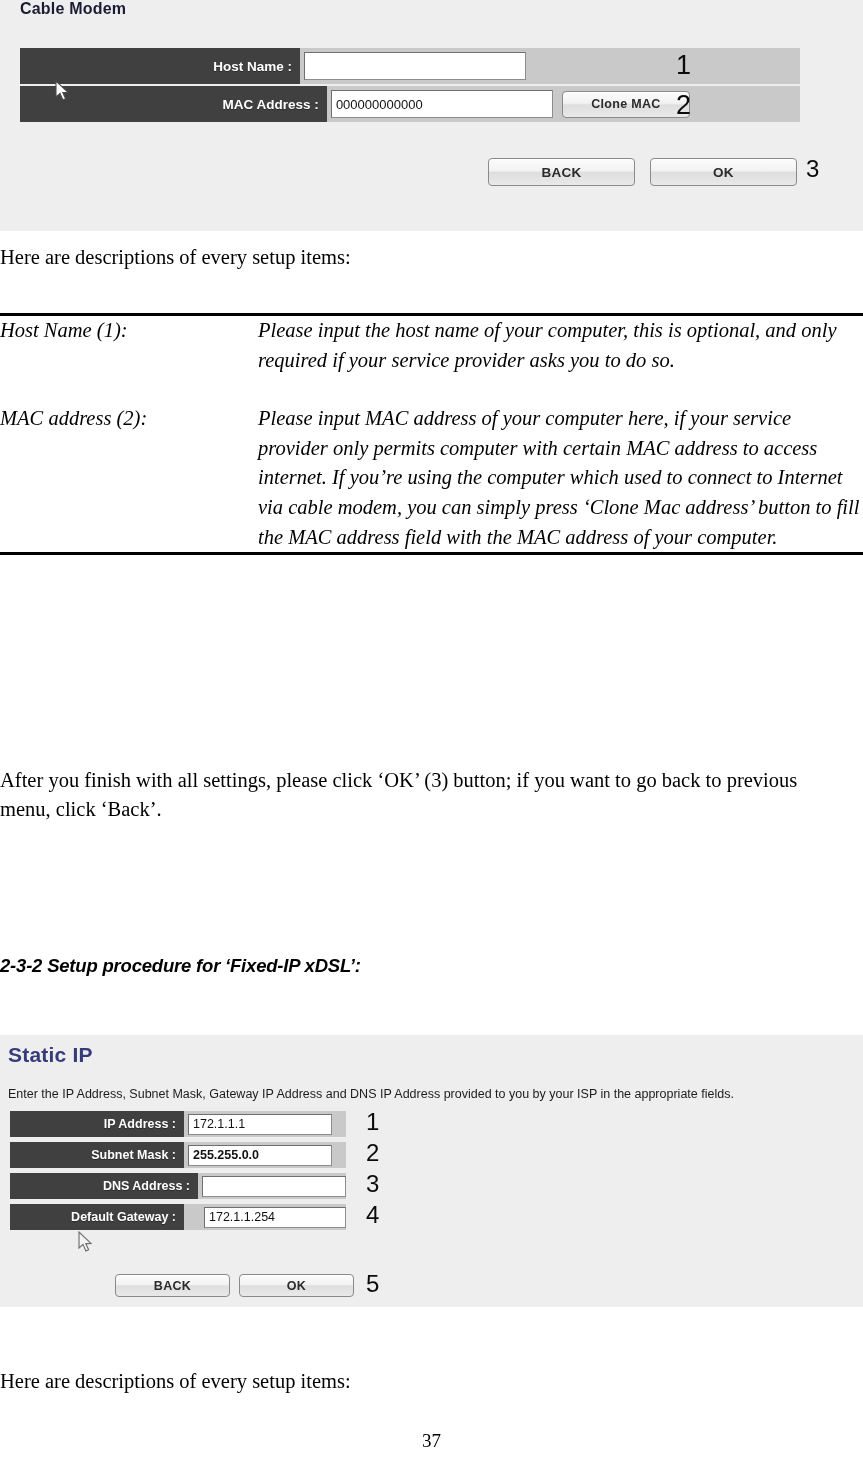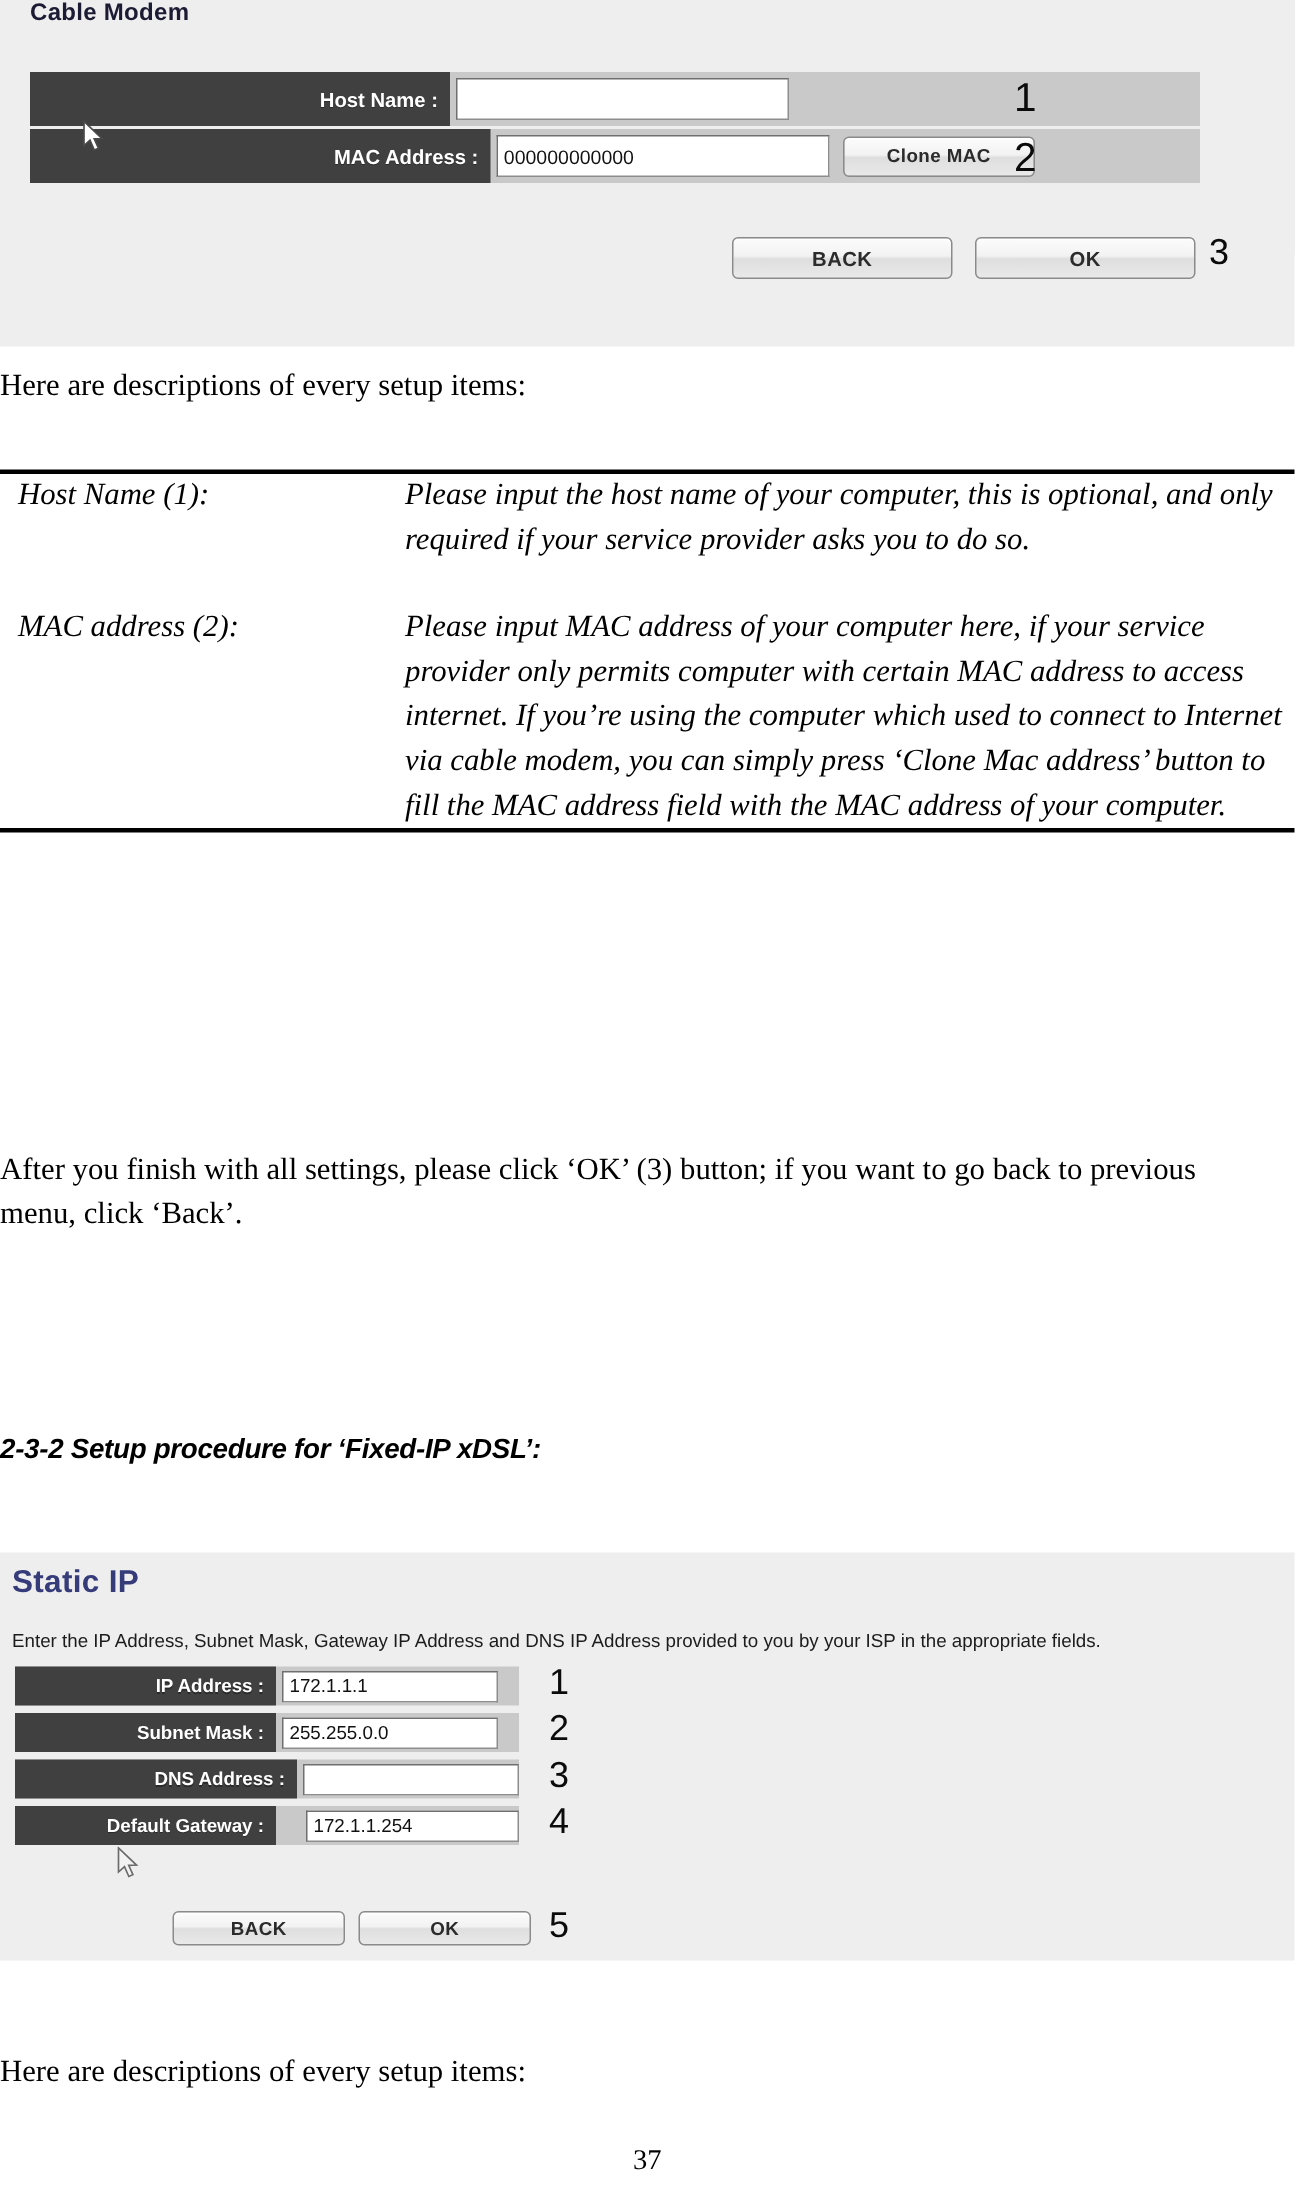--- a/index.html
+++ b/index.html
@@ -178,21 +178,20 @@
     align-items: flex-start;
     font-family: "Liberation Serif", serif;
     font-style: italic;
     font-size: 20.5px;
     line-height: 29.6px;
   }
   .desc-term {
     width: 258px;
     flex: 0 0 258px;
     white-space: nowrap;
-    padding-left: 12px;
   }
   .desc-def {
     flex: 1 1 auto;
   }
   .spacer-row { height: 29px; }
 
   .page-number {
     position: absolute;
     left: 0;
     top: 1430px;
@@ -271,21 +270,21 @@
 
   <div class="form-row" style="position:absolute; left:10px; top:76px; width:336px; height:26px;">
     <div class="form-label" style="width:174px; font-size:12.5px;">IP Address :</div>
     <div class="form-field" style="width:162px;">
       <div class="text-input" style="width:144px; height:21px; font-size:12.5px;">172.1.1.1</div>
     </div>
   </div>
 
   <div class="form-row" style="position:absolute; left:10px; top:107px; width:336px; height:26px;">
     <div class="form-label" style="width:174px; font-size:12.5px;">Subnet Mask :</div>
-    <div class="form-field" style="width:162px;">
+    <div class="form-field" style="width:162px;font-weight:bold;">
       <div class="text-input" style="width:144px; height:21px; font-size:12.5px;">255.255.0.0</div>
     </div>
   </div>
 
   <div class="form-row" style="position:absolute; left:10px; top:138px; width:336px; height:26px;">
     <div class="form-label" style="width:209px; font-size:12.5px;">DNS Address :</div>
     <div class="form-field" style="width:162px;">
       <div class="text-input" style="width:144px; height:21px; font-size:12.5px;"></div>
     </div>
   </div>

